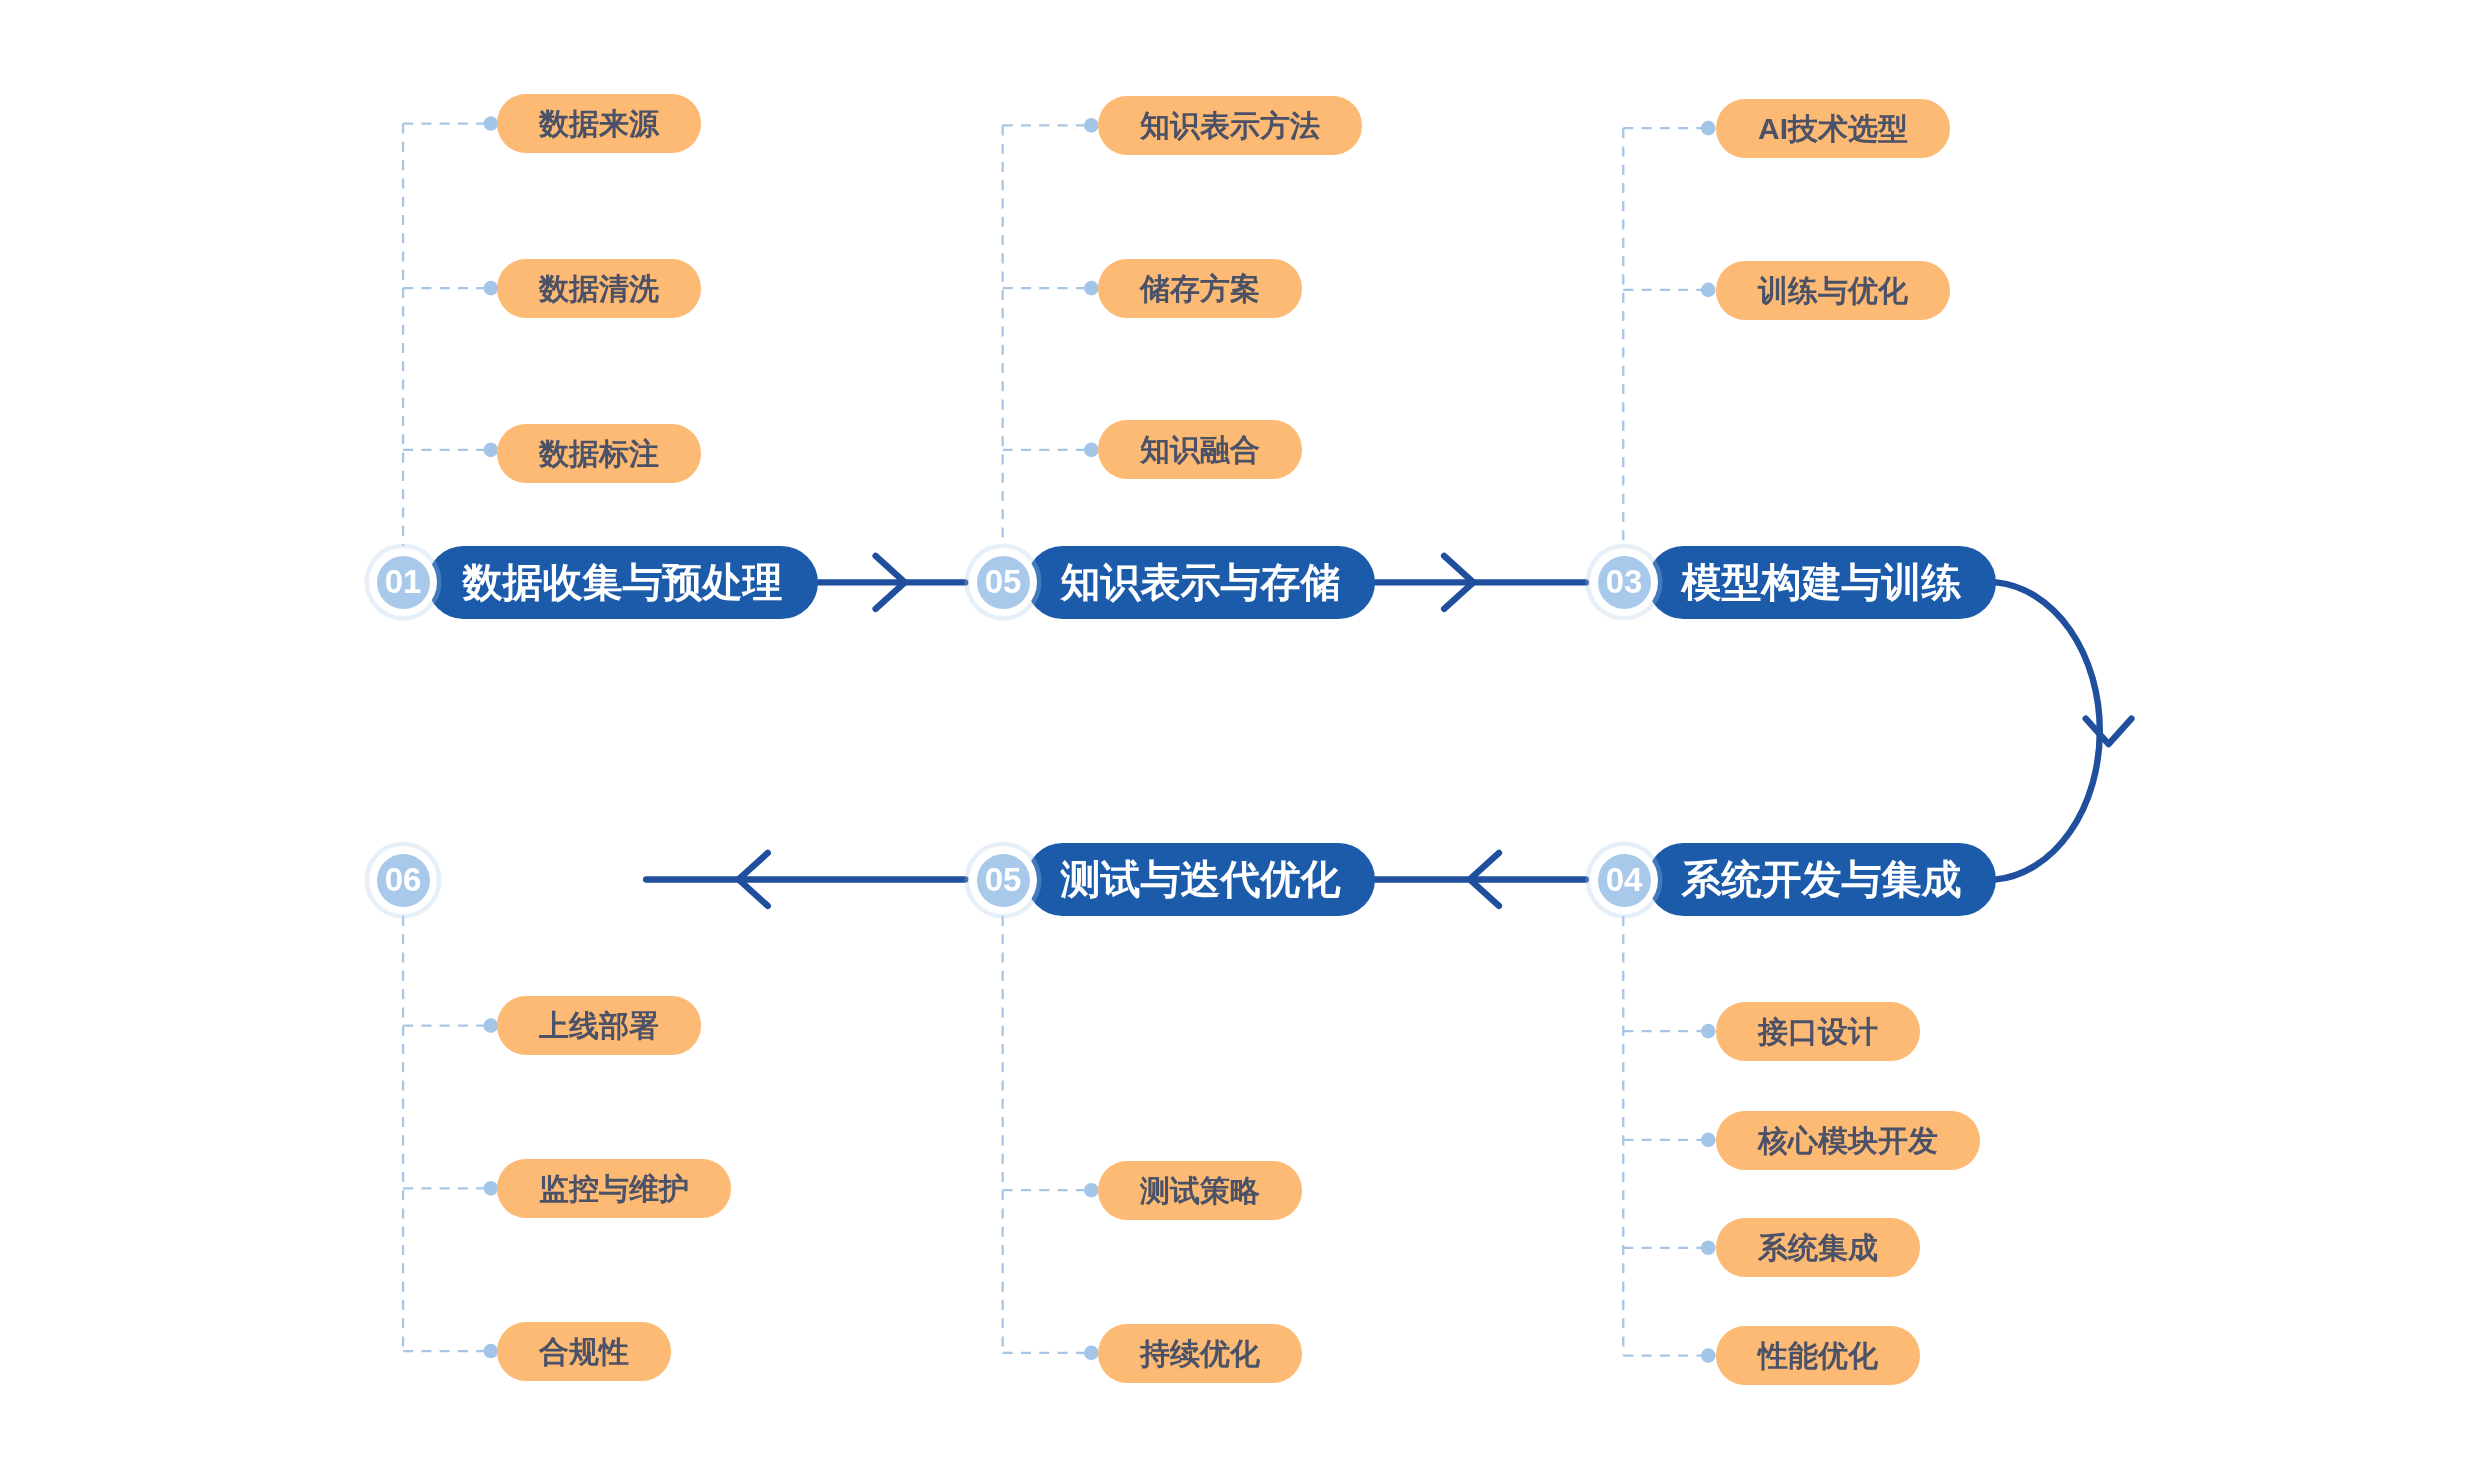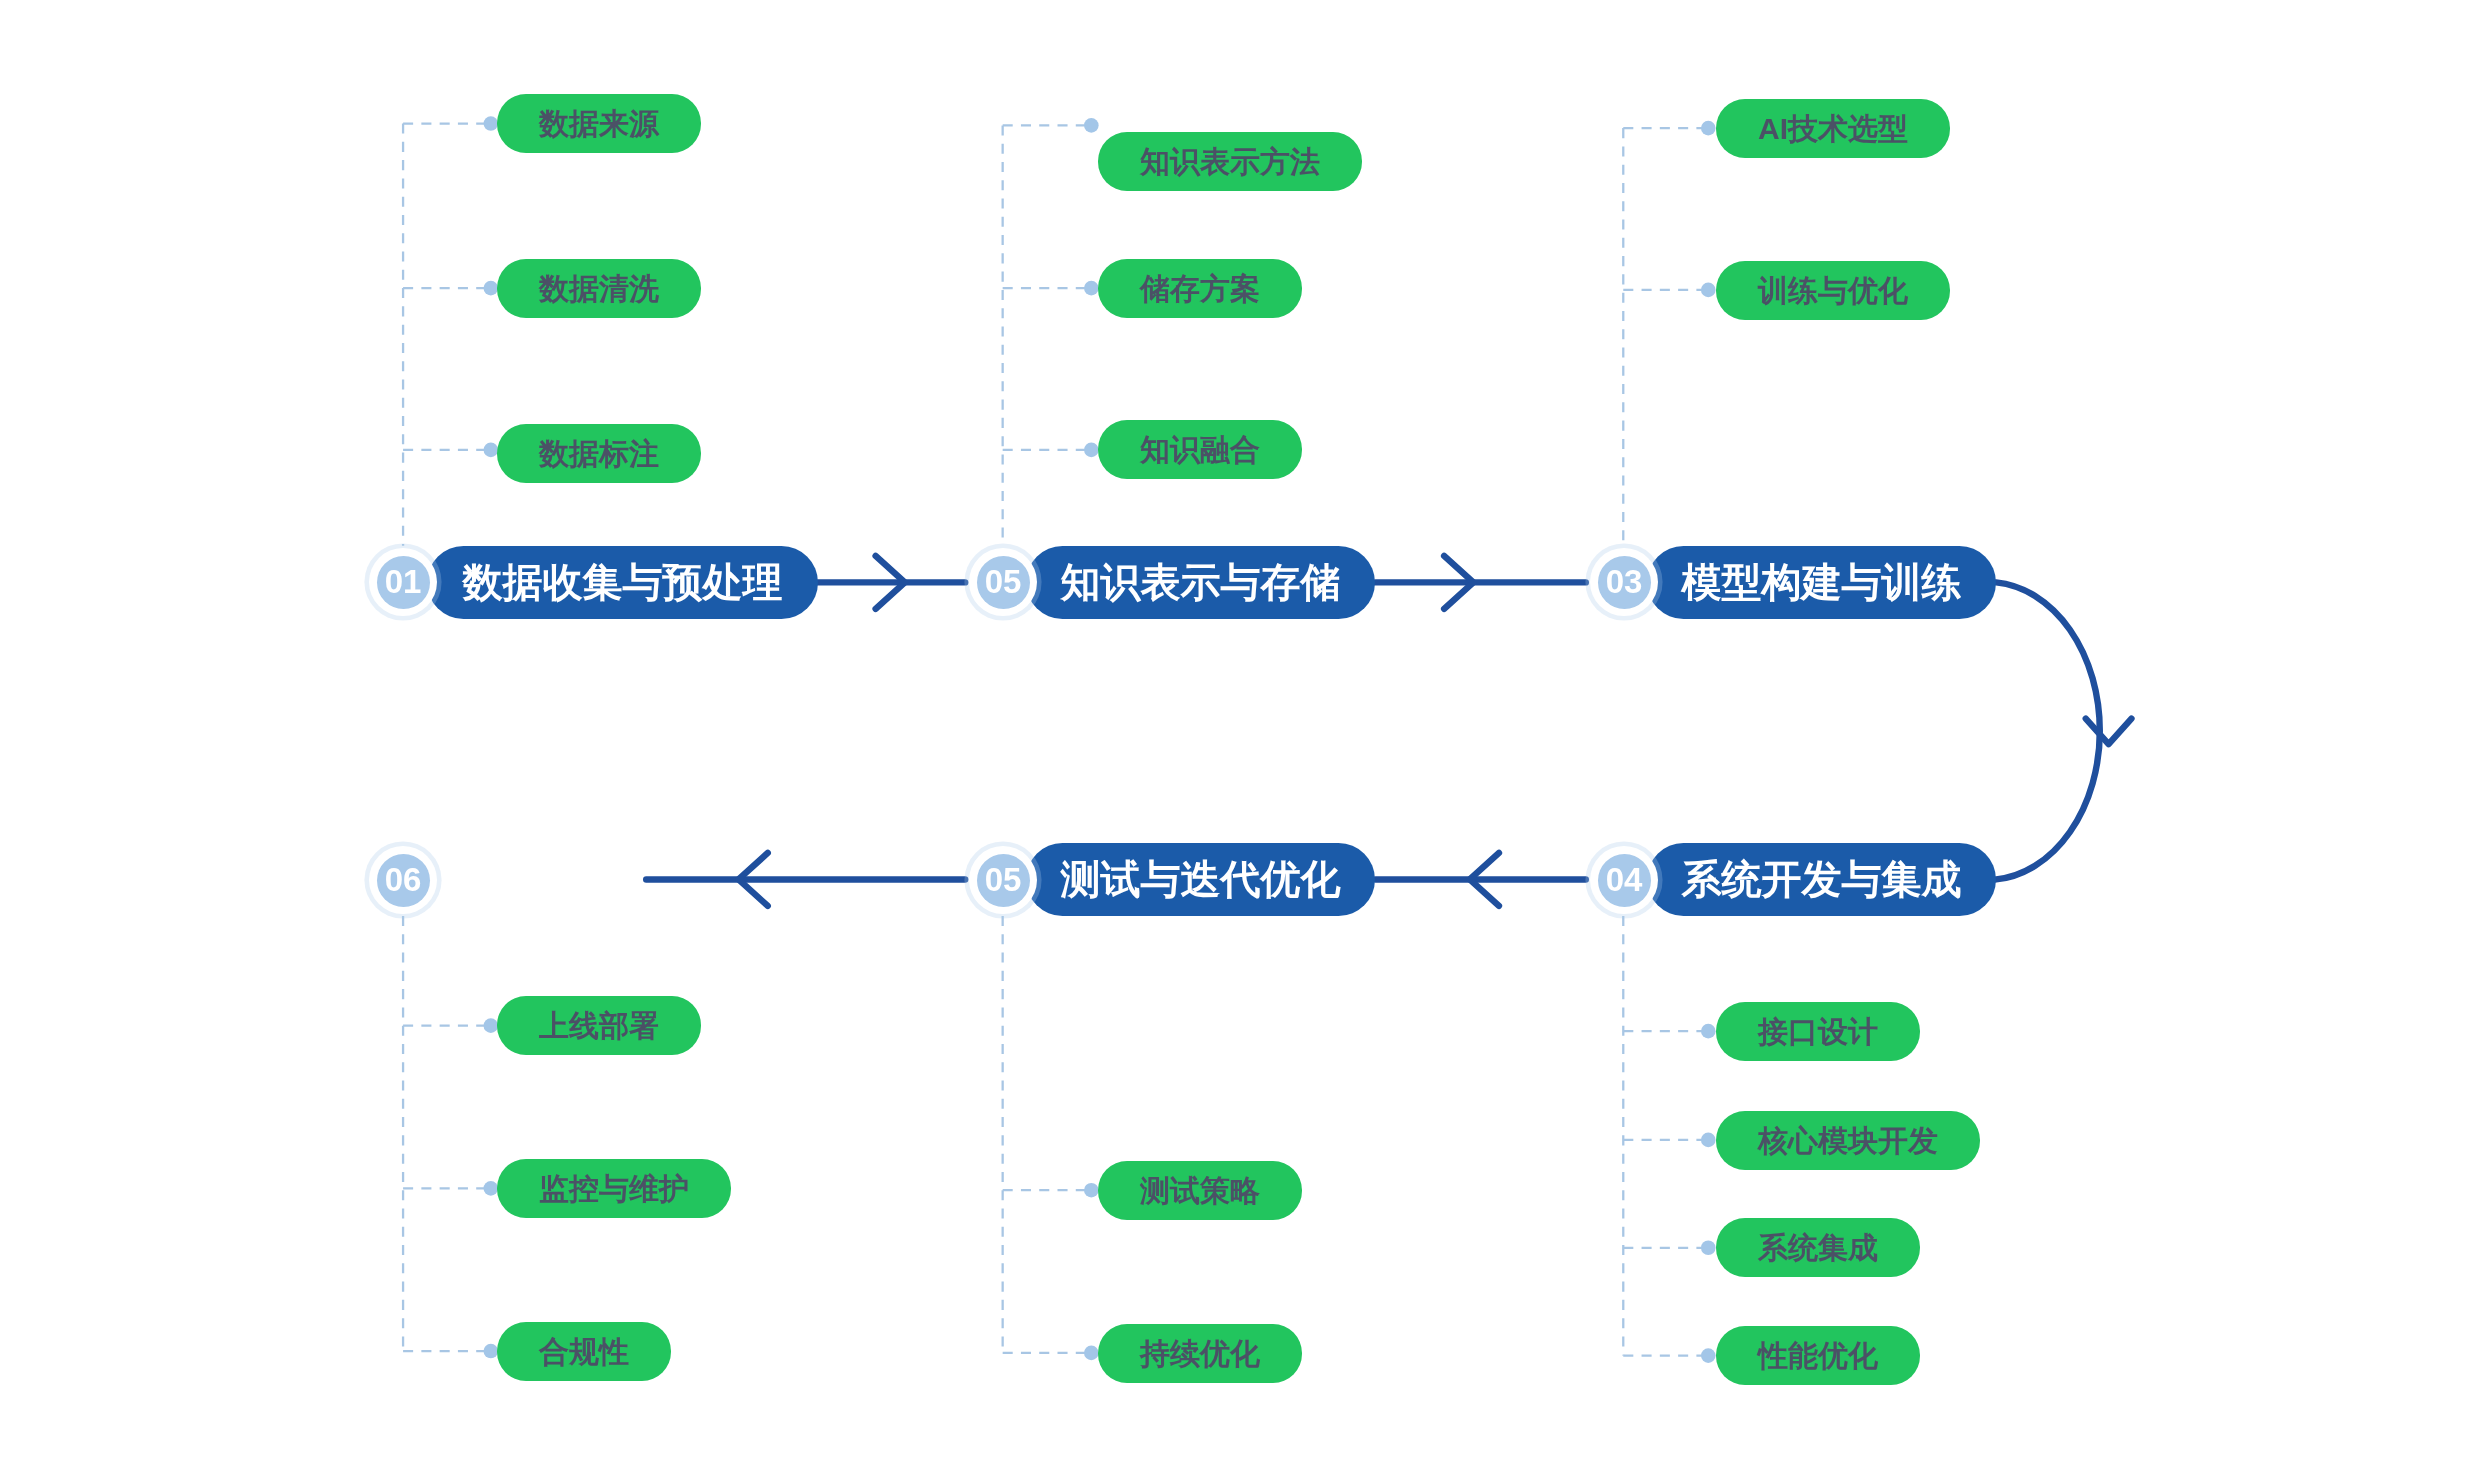--- a/index.html
+++ b/index.html
@@ -55,21 +55,21 @@
     font-size: 33px;
     font-weight: bold;
     display: flex;
     align-items: center;
     justify-content: center;
   }
   .sub-pill {
     position: absolute;
     height: 59px;
     border-radius: 29px;
-    background: #22c55e;
+    background: #fdba74;
     color: #4b5166;
     font-size: 30px;
     font-weight: bold;
     line-height: 59px;
     padding: 0 42px;
     white-space: nowrap;
     z-index: 1;
   }
 </style>
 </head>
@@ -193,21 +193,21 @@
   <div class="sub-pill" style="left:497px; top:94px;">
     <span>数据来源</span>
   </div>
   <div class="sub-pill" style="left:497px; top:259px;">
     <span>数据清洗</span>
   </div>
   <div class="sub-pill" style="left:497px; top:424px;text-align:right;">
     <span>数据标注</span>
   </div>
 
-  <div class="sub-pill" style="left:1098px; top:96px;margin-top:36px;">
+  <div class="sub-pill" style="left:1098px; top:96px;">
     <span>知识表示方法</span>
   </div>
   <div class="sub-pill" style="left:1098px; top:259px;">
     <span>储存方案</span>
   </div>
   <div class="sub-pill" style="left:1098px; top:420px;">
     <span>知识融合</span>
   </div>
 
   <div class="sub-pill" style="left:1716px; top:99px;">

